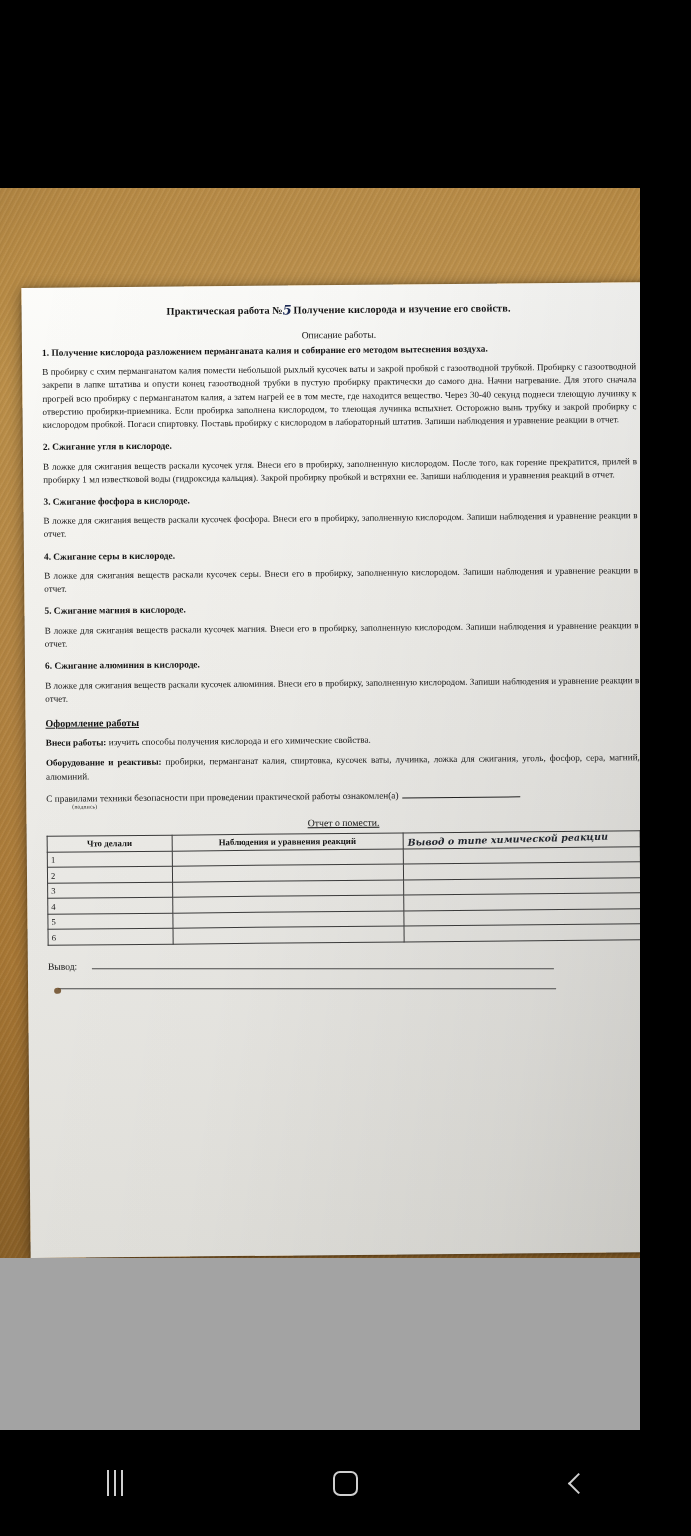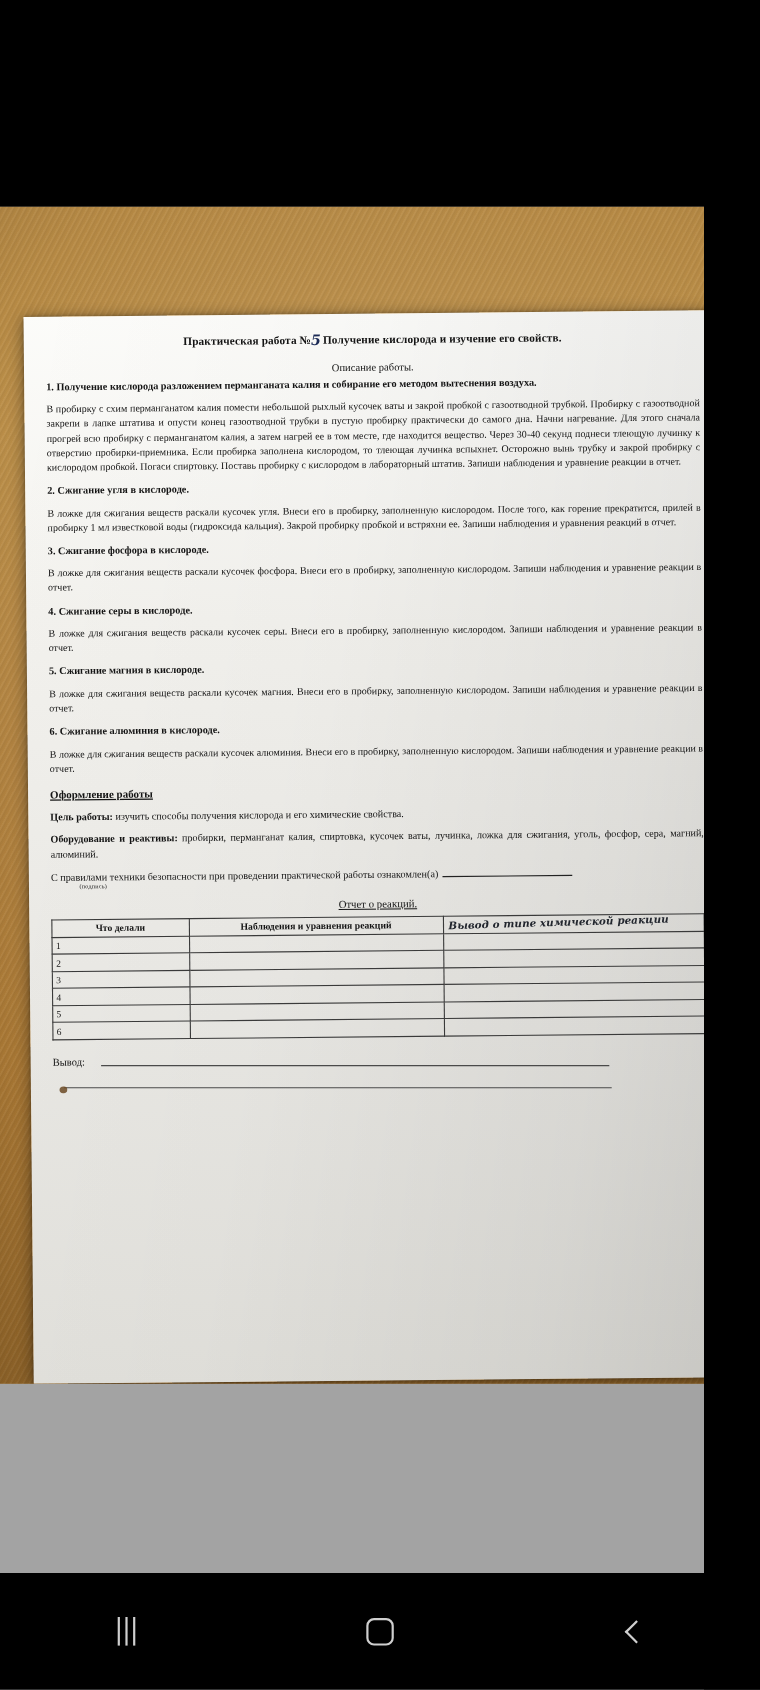--- a/index.html
+++ b/index.html
@@ -157,34 +157,34 @@
 
         <div class="sec-head">5. Сжигание магния в кислороде.</div>
         <p class="body">В ложке для сжигания веществ раскали кусочек магния. Внеси его в пробирку, заполненную кислородом. Запиши наблюдения и уравнение реакции в отчет.</p>
 
         <div class="sec-head">6. Сжигание алюминия в кислороде.</div>
         <p class="body">В ложке для сжигания веществ раскали кусочек алюминия. Внеси его в пробирку, заполненную кислородом. Запиши наблюдения и уравнение реакции в отчет.</p>
 
         <div class="underline-head">Оформление работы</div>
 
         <div class="kv">
-          <b>Цель работы:</b><span> изучить способы получения кислорода и его химические свойства.</span>
+          <b>Внеси работы:</b><span> изучить способы получения кислорода и его химические свойства.</span>
         </div>
 
         <div class="kv">
           <b>Оборудование и реактивы:</b><span> пробирки, перманганат калия, спиртовка, кусочек ваты, лучинка, ложка для сжигания, уголь, фосфор, сера, магний, алюминий.</span>
         </div>
 
         <div class="safety">
           <span>С правилами техники безопасности при проведении практической работы ознакомлен(а)</span><span class="rule"></span>
           <div class="podpis">(подпись)</div>
         </div>
 
         <div class="report-title">
-          <span>Отчет о реакций.</span>
+          <span>Отчет о помести.</span>
         </div>
 
         <table class="report">
           <thead>
             <tr>
               <th class="c1">Что делали</th>
               <th class="c2">Наблюдения и уравнения реакций</th>
               <th class="c3">
                 <span class="hand-head">Вывод о типе химической реакции</span>
               </th>

